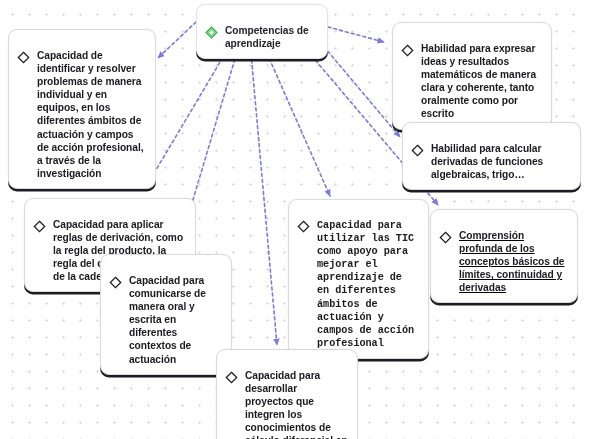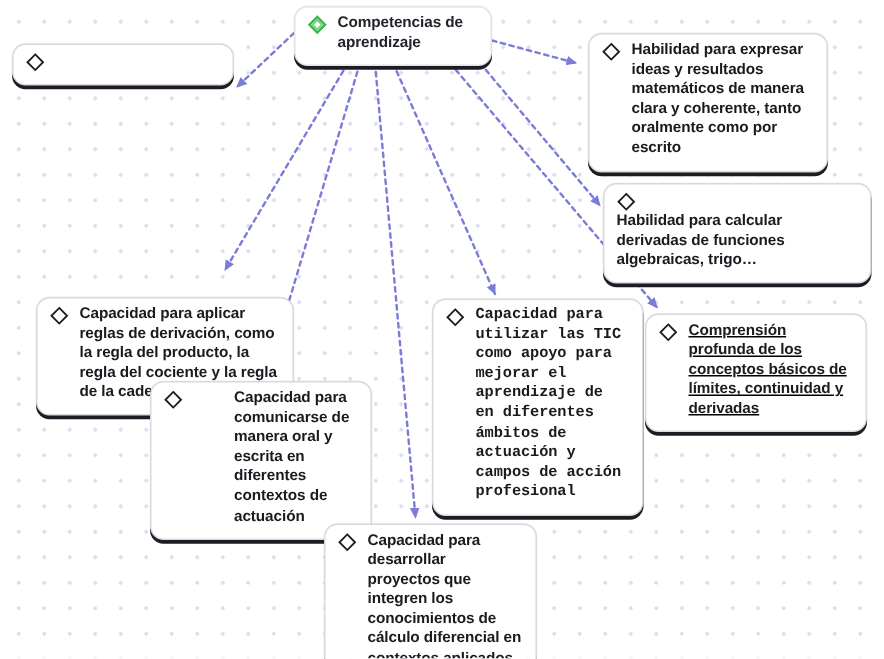--- a/index.html
+++ b/index.html
@@ -27,21 +27,21 @@
   }
   .node {
     position: absolute;
     box-sizing: border-box;
     background: #ffffff;
     border: 1px solid #d9d9de;
     border-radius: 9px;
     box-shadow: 0 2.5px 0 0 #1c1c22, 0 0 0 0.5px rgba(0,0,0,0.04);
     display: flex;
     align-items: flex-start;
-    padding: 4px 9px 8px 8px;
+    padding: 19px 9px 8px 8px;
     z-index: 5;
   }
   .node .bullet {
     flex: 0 0 auto;
     width: 13px;
     height: 13px;
     margin-top: 1px;
     margin-right: 7px;
   }
   .node .label {
@@ -56,25 +56,25 @@
     border-color: #e2e2e8;
   }
   .node.root .label {
     color: #23232b;
   }
 
   
   #node-root      { left: 196px; top: 4px;   width: 132px; }
   #node-identificar { left: 8px;   top: 29px;  width: 148px; }
   #node-expresar  { left: 392px; top: 22px;  width: 160px; }
-  #node-derivadas { left: 402px; top: 122px; width: 179px; flex-direction: column; }
+  #node-derivadas { left: 402px; top: 122px; width: 179px; }
   #node-reglas    { left: 24px;  top: 198px; width: 172px; }
   #node-tic       { left: 288px; top: 199px; width: 141px; font-family: Liberation Mono, monospace; }
   #node-comprension { left: 430px; top: 209px; width: 148px; text-decoration: underline; }
-  #node-comunicarse { left: 100px; top: 254px; width: 148px; gap: 27px; }
+  #node-comunicarse { left: 100px; top: 254px; width: 132px; }
   #node-proyectos { left: 216px; top: 349px; width: 142px; }
 </style>
 </head>
 <body>
 
 <div id="canvas">
 
   <svg id="edges" viewBox="0 0 589 439" width="589" height="439">
     <defs>
       <marker id="arrow" viewBox="0 0 10 10" refX="8" refY="5" markerWidth="5" markerHeight="5" orient="auto-start-reverse">
@@ -102,20 +102,21 @@
     </span>
     <span class="label">Competencias de aprendizaje</span>
   </div>
 
   <div class="node" id="node-identificar">
     <span class="bullet">
       <svg viewBox="0 0 14 14" width="13" height="13">
         <path d="M7 1.4 L12.6 7 L7 12.6 L1.4 7 Z" fill="none" stroke="#1a1a20" stroke-width="1.3"></path>
       </svg>
     </span>
+    <span class="label">Capacidad de identificar y resolver problemas de manera individual y en equipos, en los diferentes ámbitos de actuación y campos de acción profesional, a través de la investigación</span>
   </div>
 
   <div class="node" id="node-expresar">
     <span class="bullet">
       <svg viewBox="0 0 14 14" width="13" height="13">
         <path d="M7 1.4 L12.6 7 L7 12.6 L1.4 7 Z" fill="none" stroke="#1a1a20" stroke-width="1.3"></path>
       </svg>
     </span>
     <span class="label">Habilidad para expresar ideas y resultados matemáticos de manera clara y coherente, tanto oralmente como por escrito</span>
   </div>

